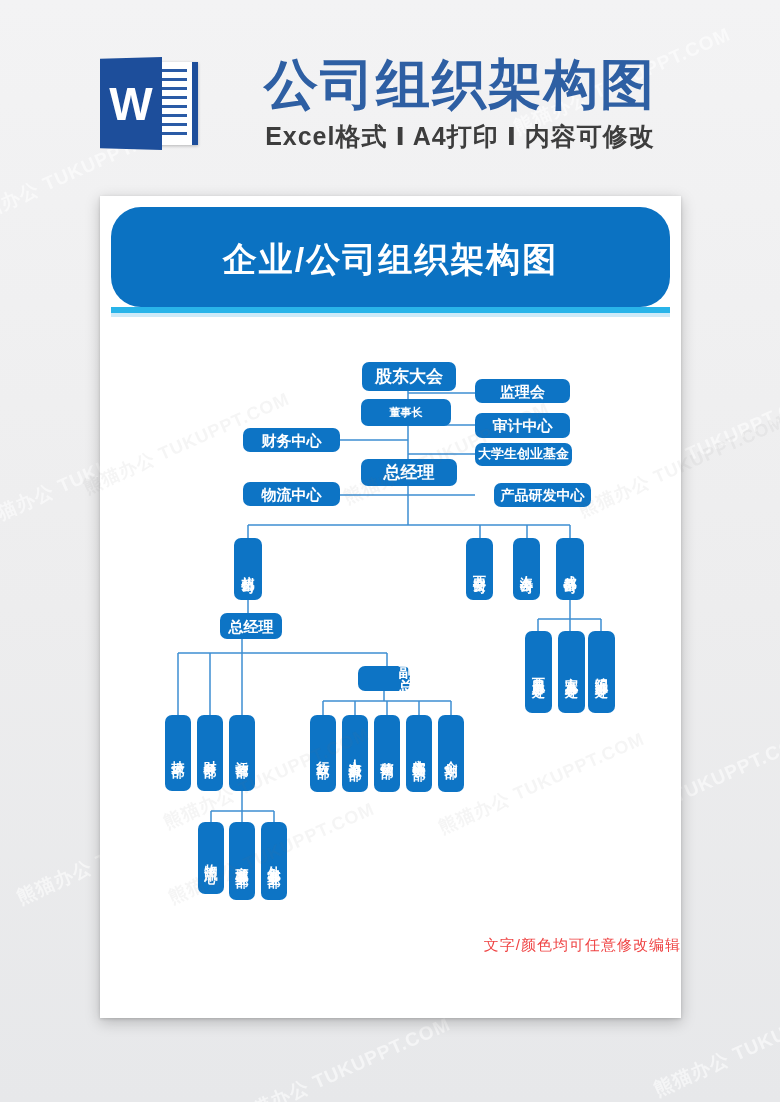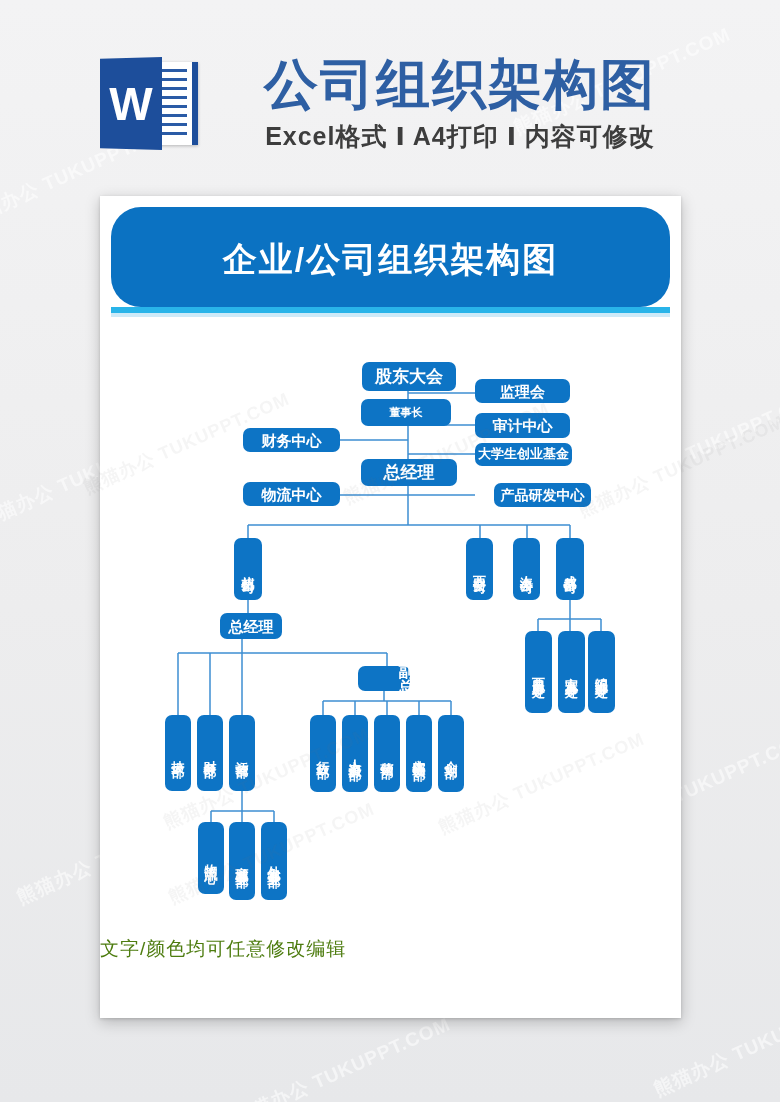--- a/index.html
+++ b/index.html
@@ -70,22 +70,22 @@
   .chart svg{position:absolute;left:0;top:0;}
   .hnode,.vnode{
     position:absolute;background:#0d74c5;color:#ffffff;font-weight:bold;
     display:flex;align-items:center;justify-content:center;
     border-radius:7px;box-sizing:border-box;line-height:1;
   }
   .vnode{
     writing-mode:vertical-rl;letter-spacing:2px;font-size:13px;
   }
   .footer-note{
-    position:absolute;left:0;top:740px;width:100%;text-align:left;
-    color:#4d7c0f;font-size:19px;letter-spacing:1px;
+    position:absolute;left:0;top:740px;width:100%;text-align:right;
+    color:#ef4444;font-size:15px;letter-spacing:1px;
   }
 </style>
 </head>
 <body>
 
 <div class="canvas">
 
   <span class="wm" style="left:-45px;top:160px;">熊猫办公 TUKUPPT.COM</span>
   <span class="wm" style="left:505px;top:68px;">熊猫办公 TUKUPPT.COM</span>
   <span class="wm" style="left:598px;top:430px;">熊猫办公 TUKUPPT.COM</span>

